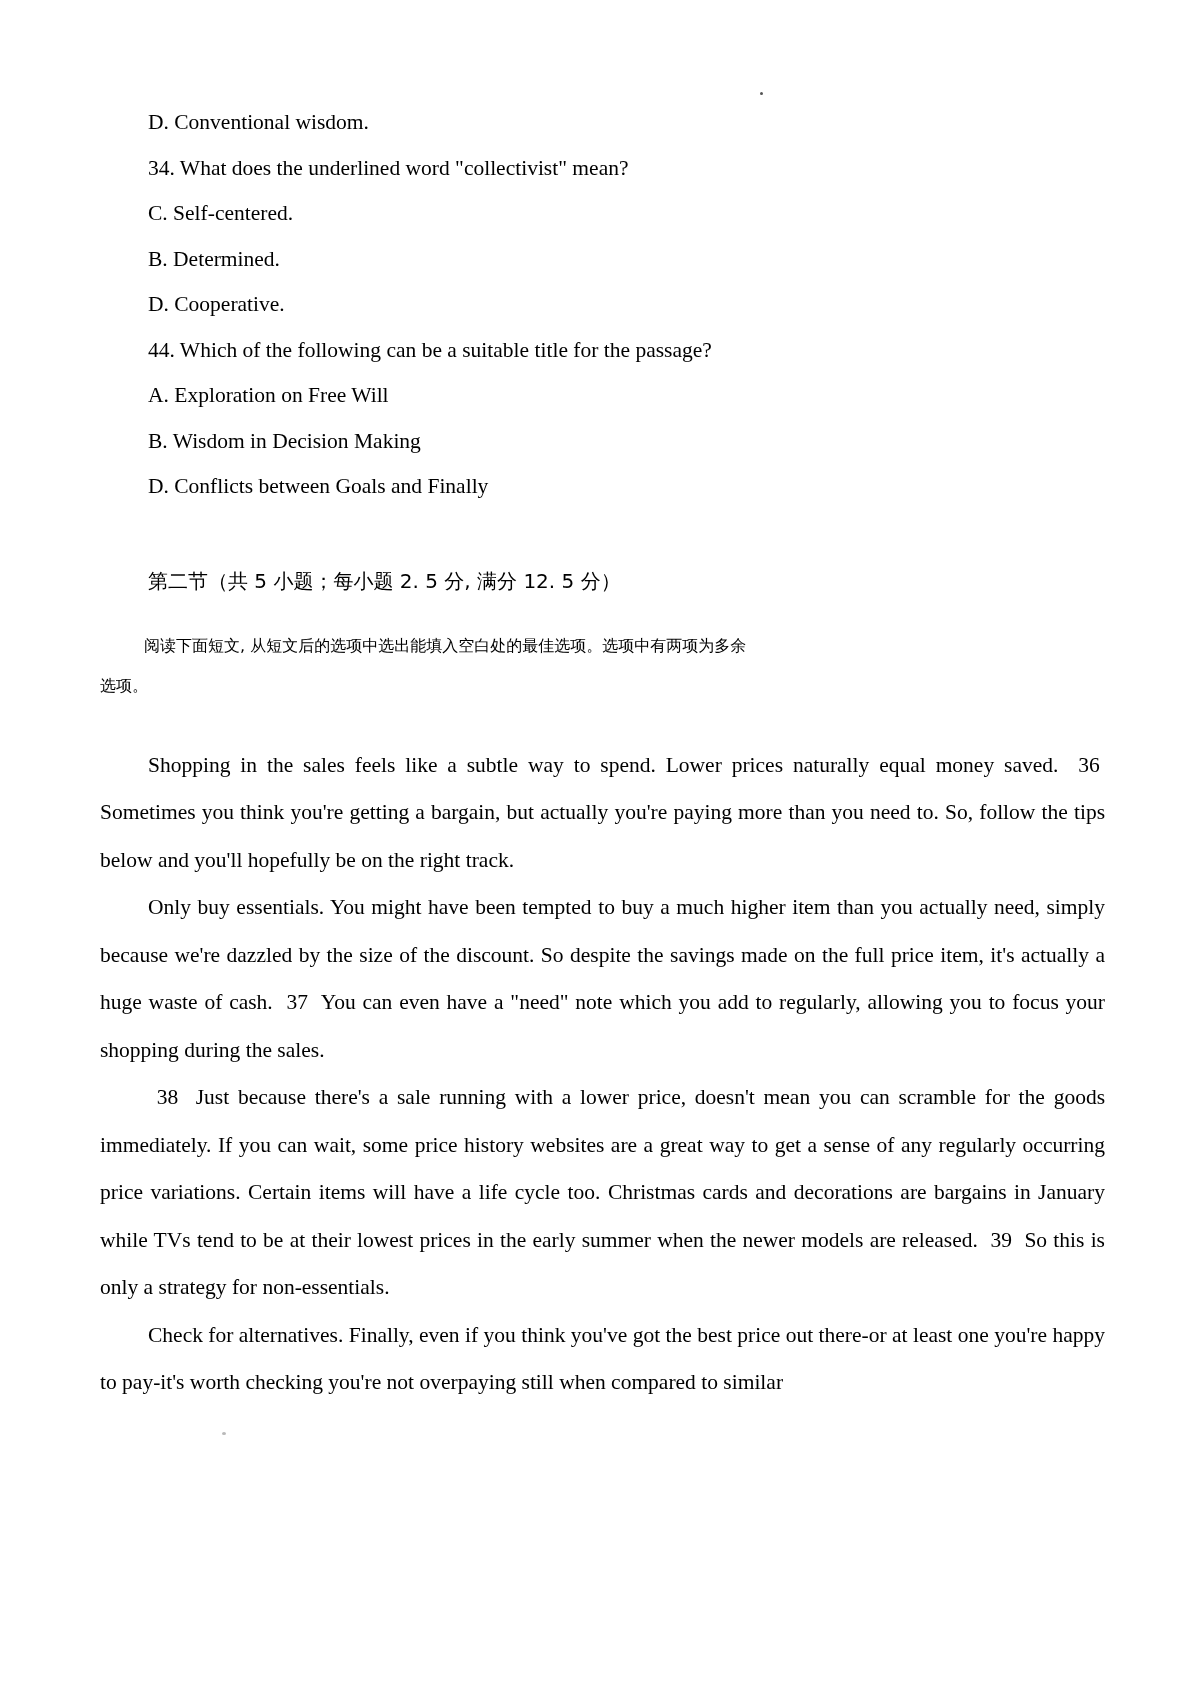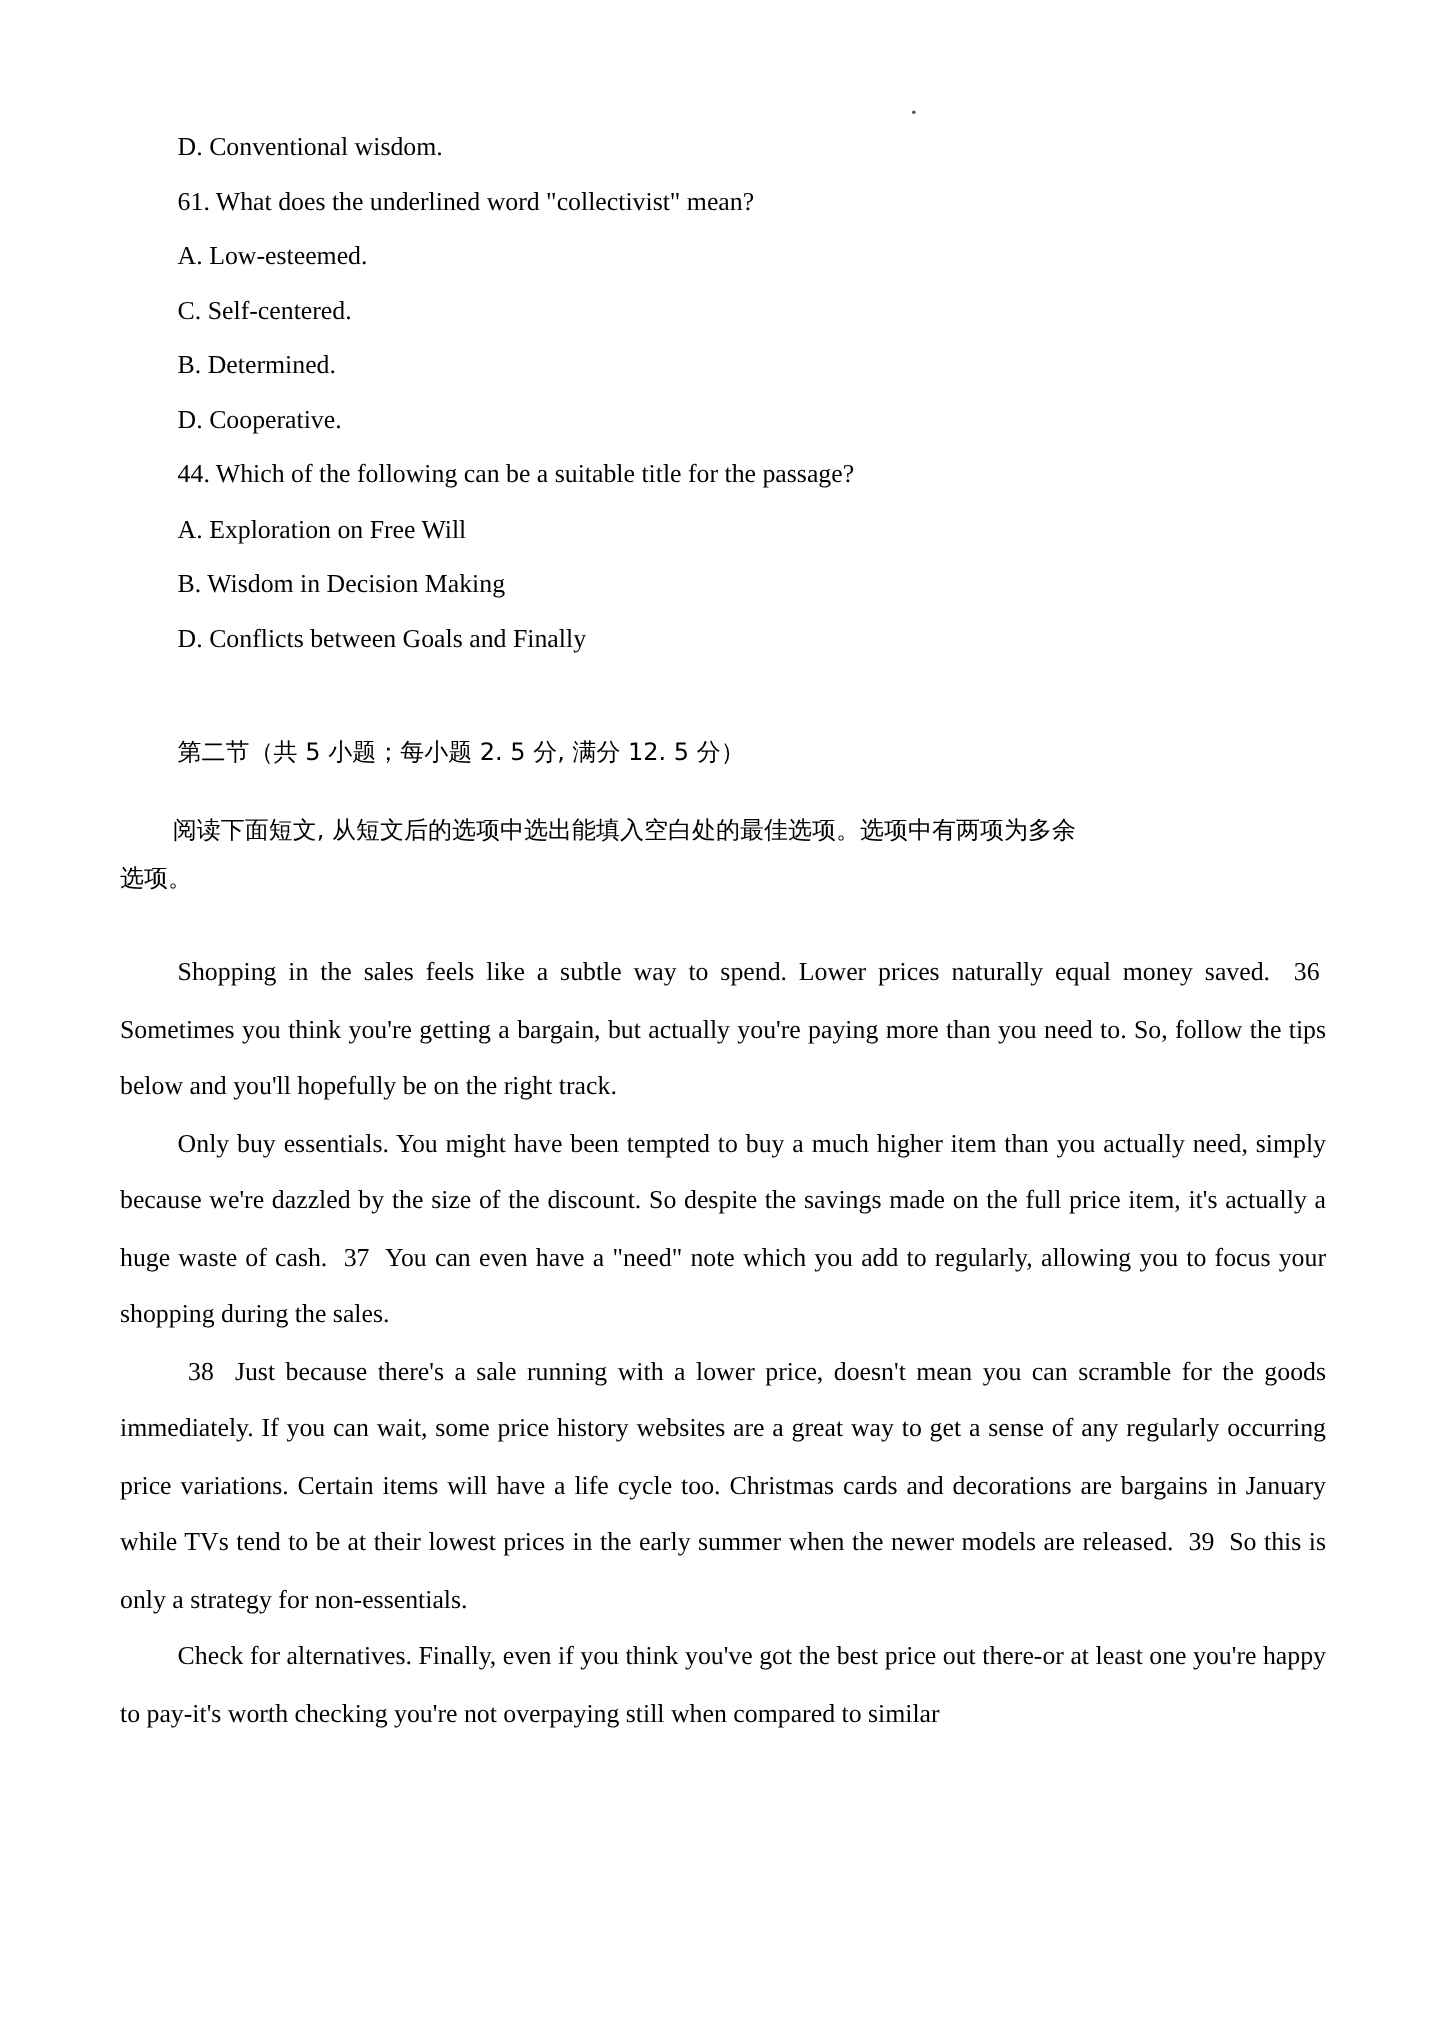--- a/index.html
+++ b/index.html
@@ -61,21 +61,21 @@
     margin: 0;
     padding: 0;
     text-indent: 48px;
     font-family: "Liberation Serif", serif;
   }
   .cn {
     font-family: "DejaVu Sans", "Liberation Serif", serif;
     font-size: 20px;
   }
   .instr {
-    font-size: 20px;
+    font-size: 16px;
     line-height: 40px;
     margin: 0;
     text-align: justify;
     text-justify: inter-ideograph;
     font-family: "DejaVu Sans", "Liberation Serif", serif;
   }
   .instr .ind {
     display: inline-block;
     width: 44px;
   }
@@ -98,22 +98,21 @@
 <body>
 
 <div class="page">
 
   <div class="dot-mark"></div>
   <div class="dot-mark-2"></div>
 
   <div class="content">
 
     <p class="q-line">D. Conventional wisdom.</p>
-    <p class="q-line">61. What does the underlined word "collectivist" mean?</p>
-    <p class="q-line">A. Low-esteemed.</p>
+    <p class="q-line">34. What does the underlined word "collectivist" mean?</p>
     <p class="q-line">C. Self-centered.</p>
     <p class="q-line">B. Determined.</p>
     <p class="q-line">D. Cooperative.</p>
     <p class="q-line">44. Which of the following can be a suitable title for the passage?</p>
     <p class="q-line">A. Exploration on Free Will</p>
     <p class="q-line">B. Wisdom in Decision Making</p>
     <p class="q-line">D. Conflicts between Goals and Finally</p>
 
     <div class="gap-md"></div>
 

